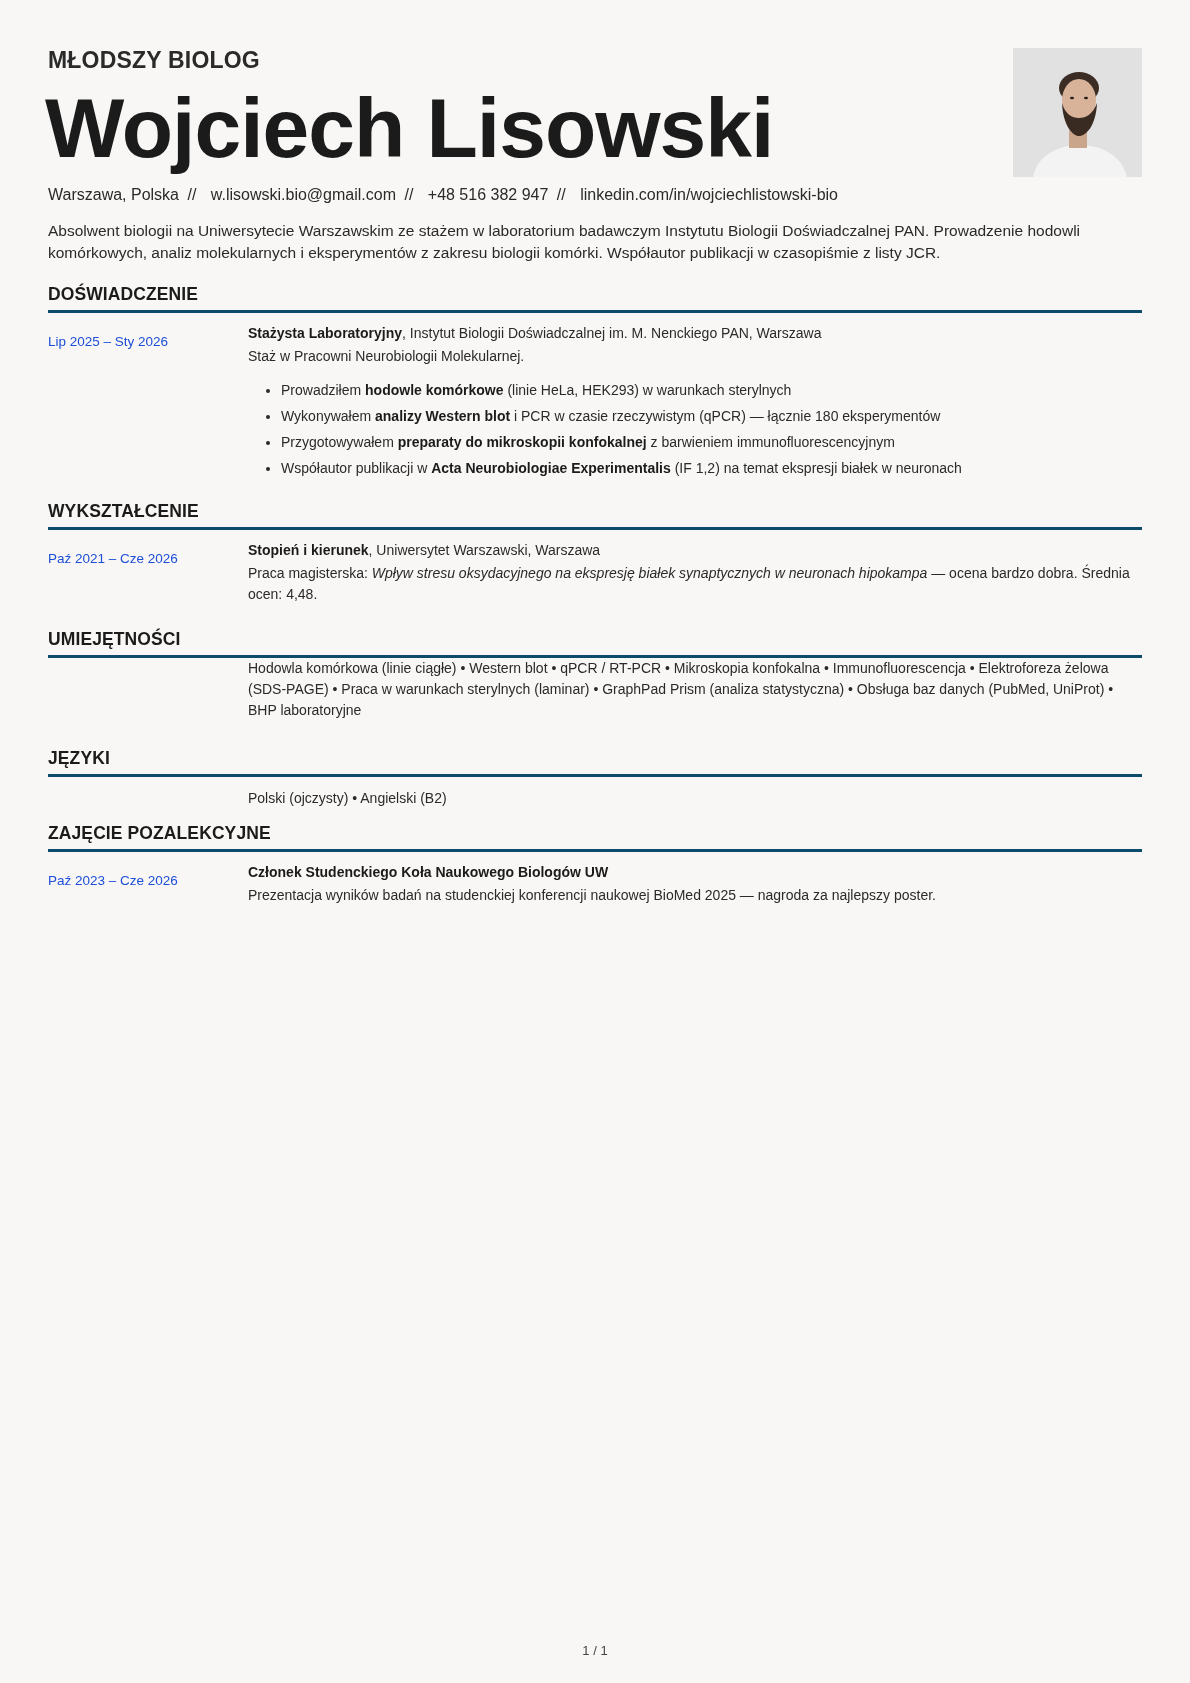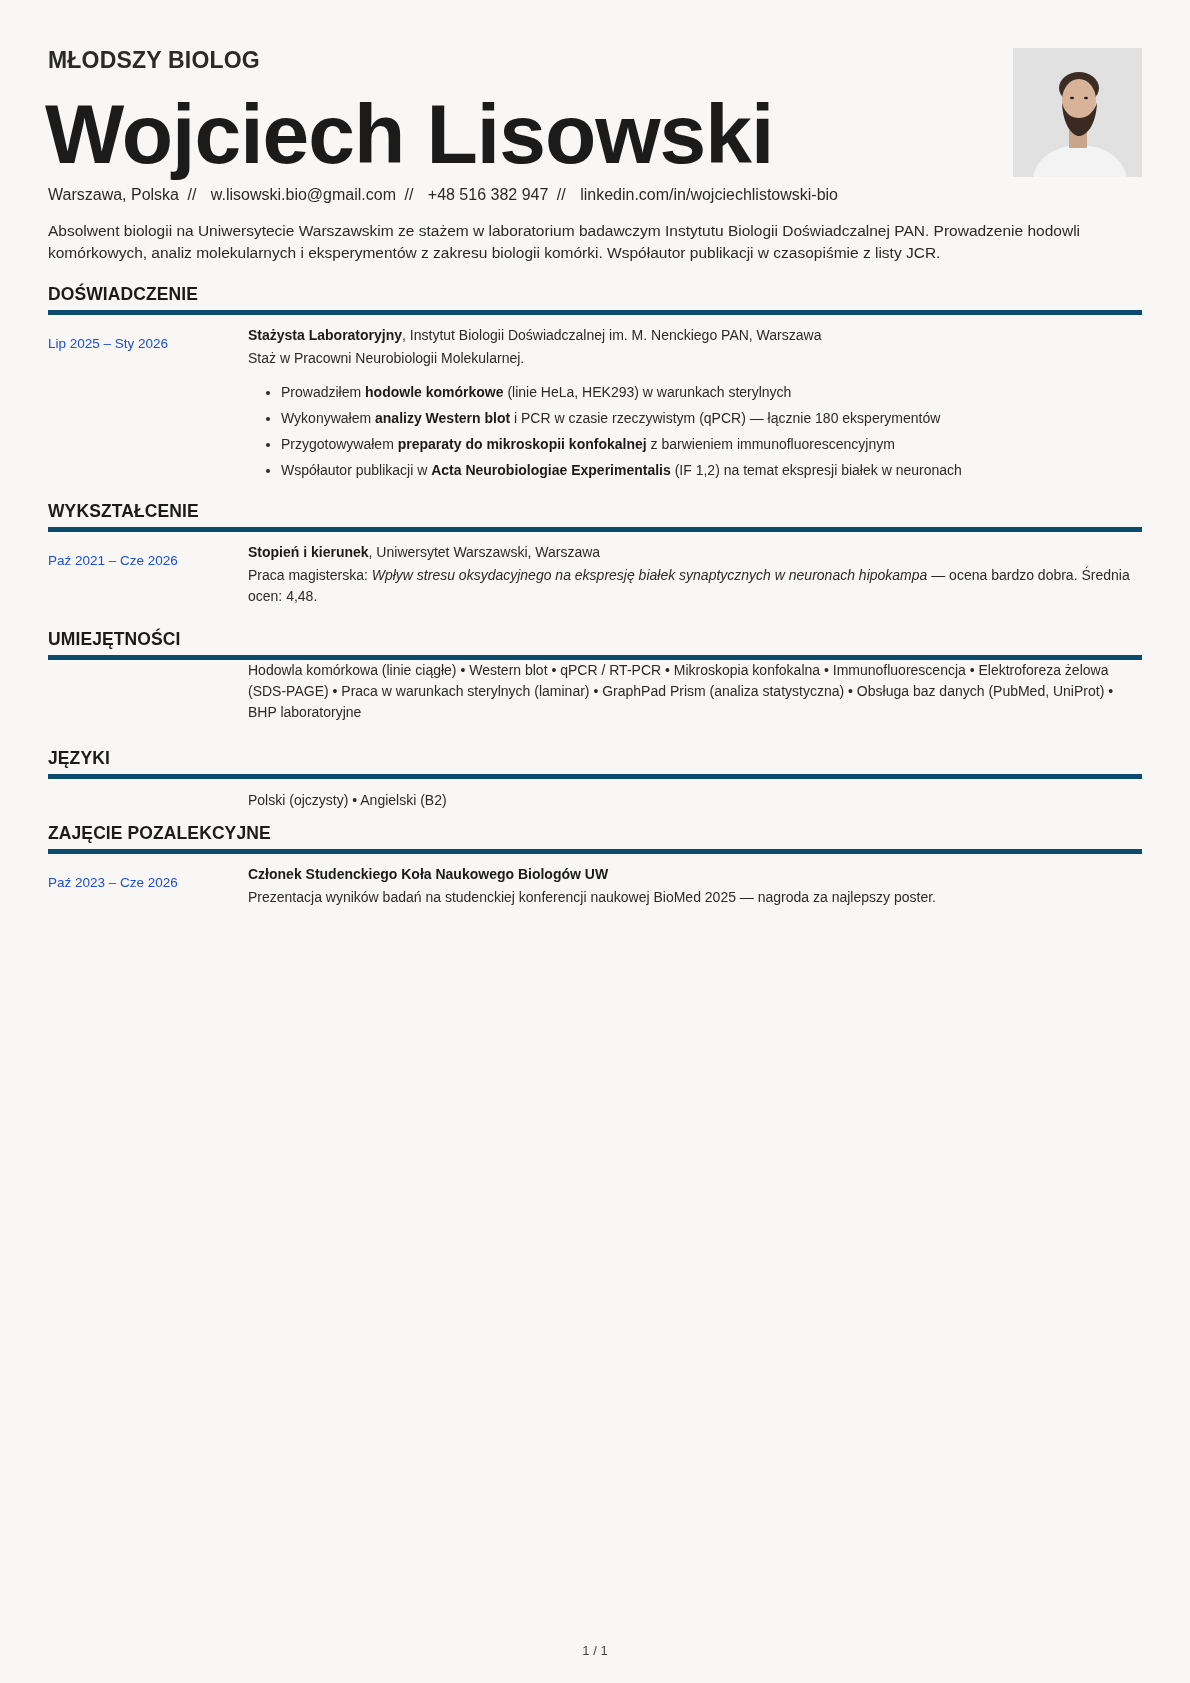--- a/index.html
+++ b/index.html
@@ -12,21 +12,21 @@
     overflow: hidden;
   }
   .page { position: absolute; left: 48px; top: 0; width: 1094px; }
 
   .role {
     position: absolute; left: 0; top: 47px;
     font-size: 23px; font-weight: 700; letter-spacing: 0.2px;
     color: #2a2a2a;
   }
   .name {
-    position: absolute; left: -3px; top: 92px;
+    position: absolute; left: -3px; top: 86px;
     font-size: 84px; font-weight: 700; letter-spacing: -1px;
     color: #1b1b1b; line-height: 1;
   }
   .photo {
     position: absolute; left: 965px; top: 48px;
     width: 129px; height: 129px;
     background: linear-gradient(180deg, #dcdcdc 0%, #e6e6e6 100%);
     overflow: hidden;
   }
   .contact {
@@ -36,21 +36,21 @@
   .contact .sep { margin: 0 10px 0 4px; }
 
   .summary {
     position: absolute; left: 0; top: 220px; width: 1094px;
     font-size: 15.5px; line-height: 22px; color: #2a2a2a;
   }
 
   .section { position: absolute; left: 0; width: 1094px; }
   .section h2 {
     margin: 0; font-size: 17.5px; font-weight: 700; color: #1b1b1b;
-    padding-bottom: 5px; border-bottom: 5px solid #0c4a6e;
+    padding-bottom: 5px; border-bottom: 3px solid #0c4a6e;
     letter-spacing: 0.1px;
   }
   .row { position: relative; margin-top: 10px; }
   .row .date {
     position: absolute; left: 0; top: 11px;
     font-size: 13.5px; color: #1d4ed8;
   }
   .row .body {
     margin-left: 200px; font-size: 14px; line-height: 21px; color: #2a2a2a;
   }

